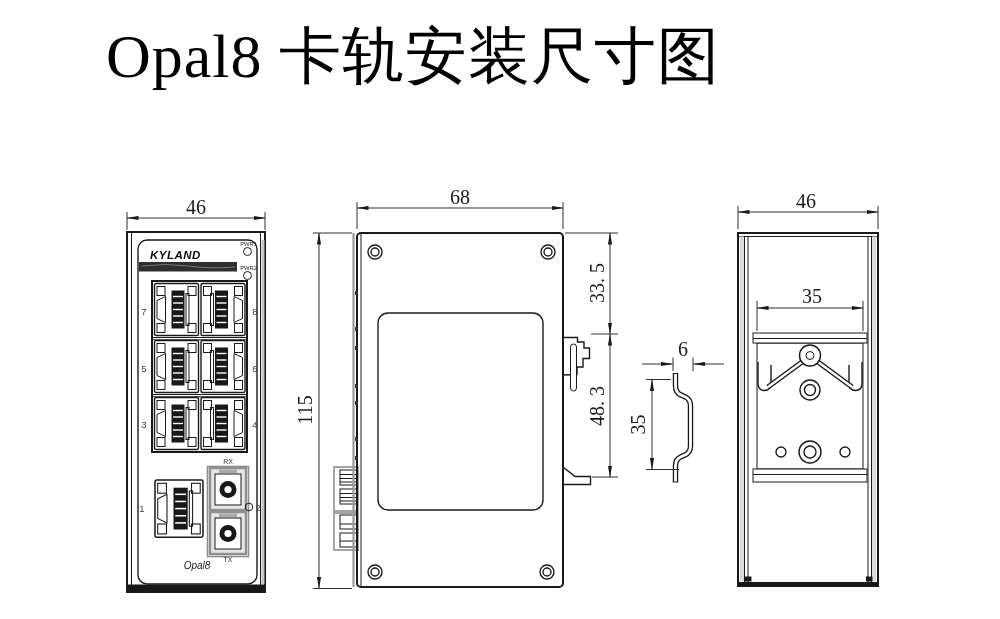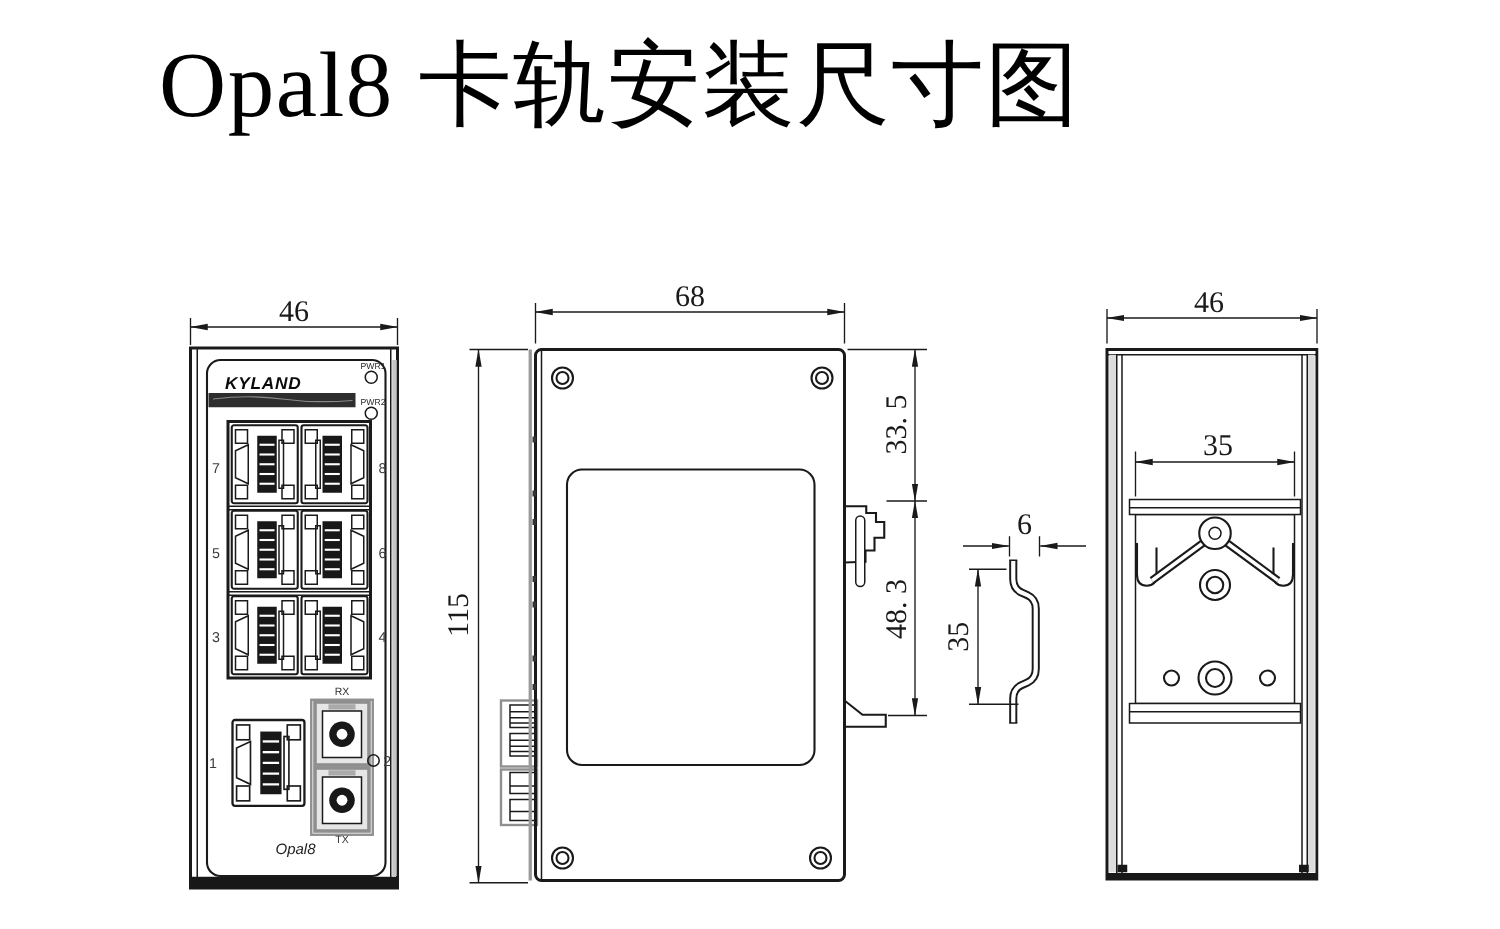--- a/index.html
+++ b/index.html
@@ -1,16 +1,16 @@
 <!DOCTYPE html>
 <html style="--line: #1a1a1a; --accent: #8f8f8f; --dark: #181818; --paper: #ffffff;"><head>
 <meta charset="utf-8">
 <style>
   html,body{margin:0;padding:0;background:#fff;}
-  .page{position:relative;width:879px;height:619px;background:var(--paper,#fff);overflow:hidden;
+  .page{position:relative;width:1000px;height:619px;background:var(--paper,#fff);overflow:hidden;
         font-family:"Liberation Sans",sans-serif;text-align:center;}
   .title{position:absolute;left:106px;top:14px;white-space:nowrap;color:#000;
          font-family:"Liberation Serif","DejaVu Serif",serif;font-size:62px;font-weight:400;letter-spacing:1px;}
   svg{position:absolute;left:0;top:0;}
   .ln{stroke:var(--line,#1a1a1a);fill:none;stroke-width:1.4;}
   .ln2{stroke:var(--line,#1a1a1a);fill:none;stroke-width:2;}
   .lnthin{stroke:var(--line,#1a1a1a);fill:none;stroke-width:1;}
   .fw{fill:#fff;stroke:var(--line,#1a1a1a);stroke-width:1.4;}
   .fwthin{fill:#fff;stroke:var(--line,#1a1a1a);stroke-width:1;}
   .gray{stroke:var(--accent,#8f8f8f);fill:none;stroke-width:1.6;}

